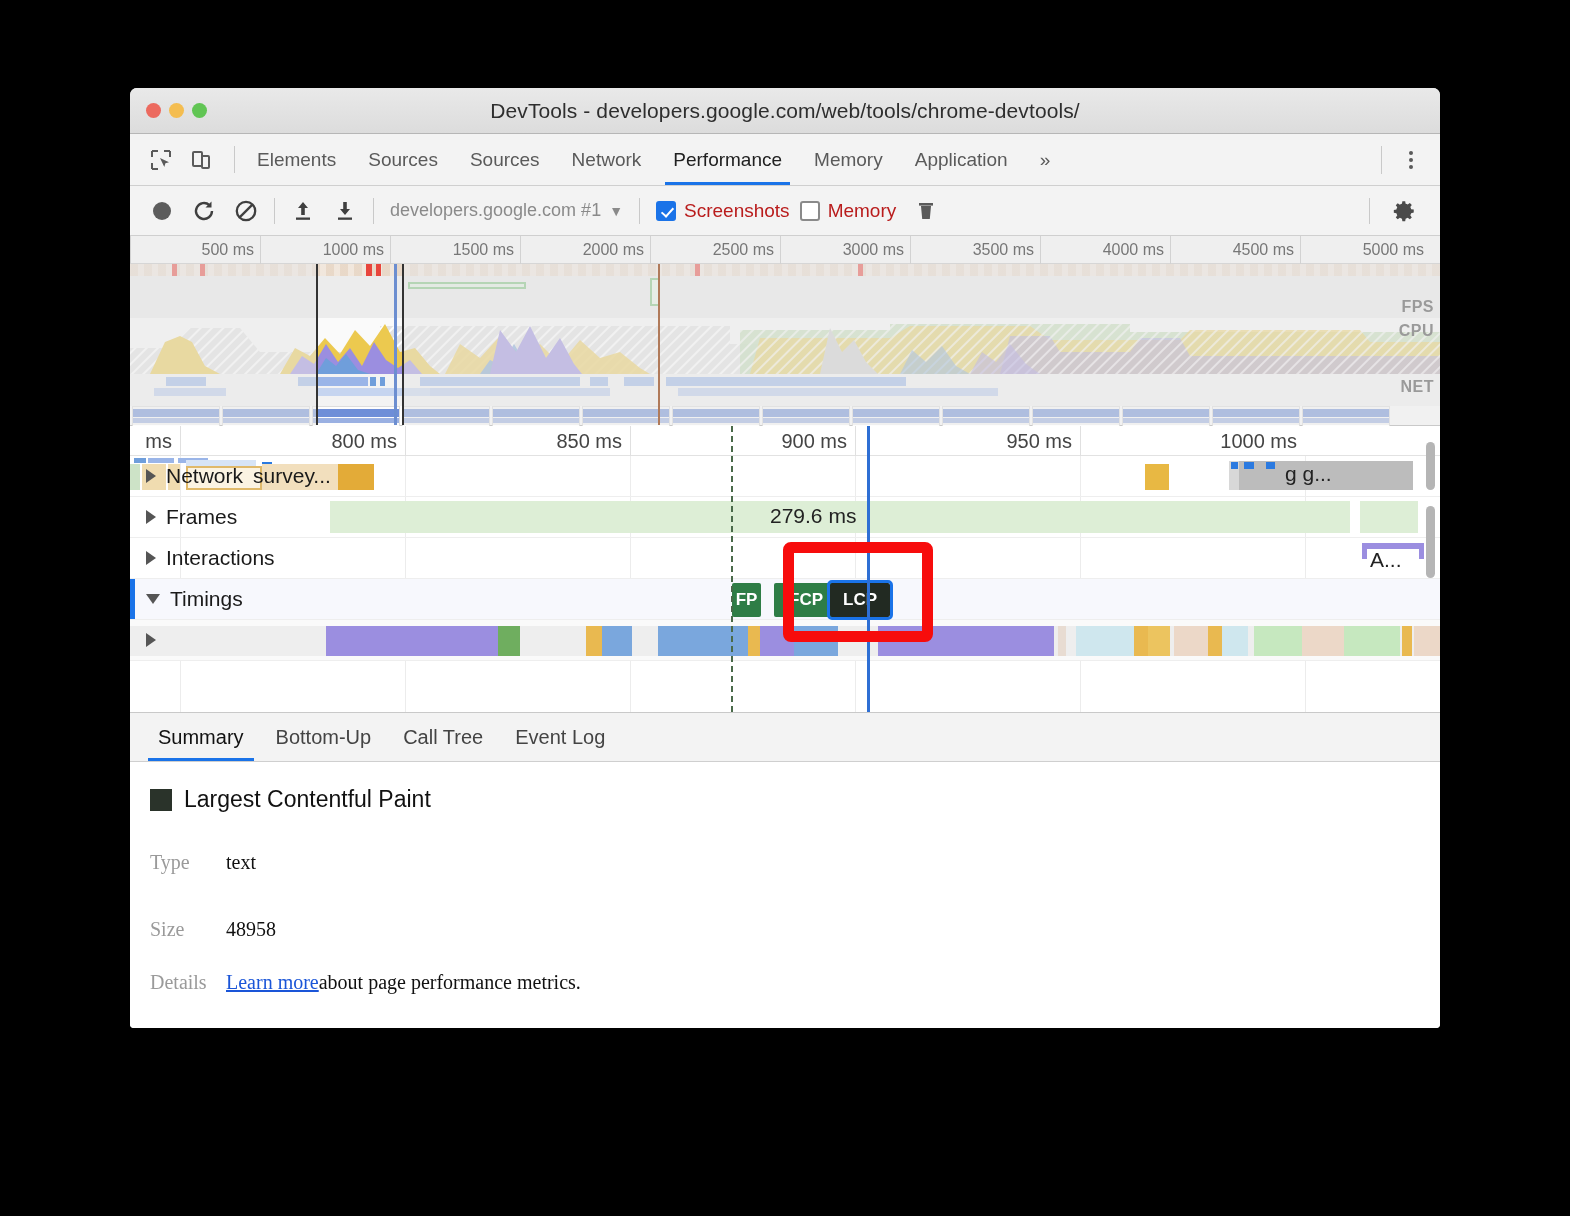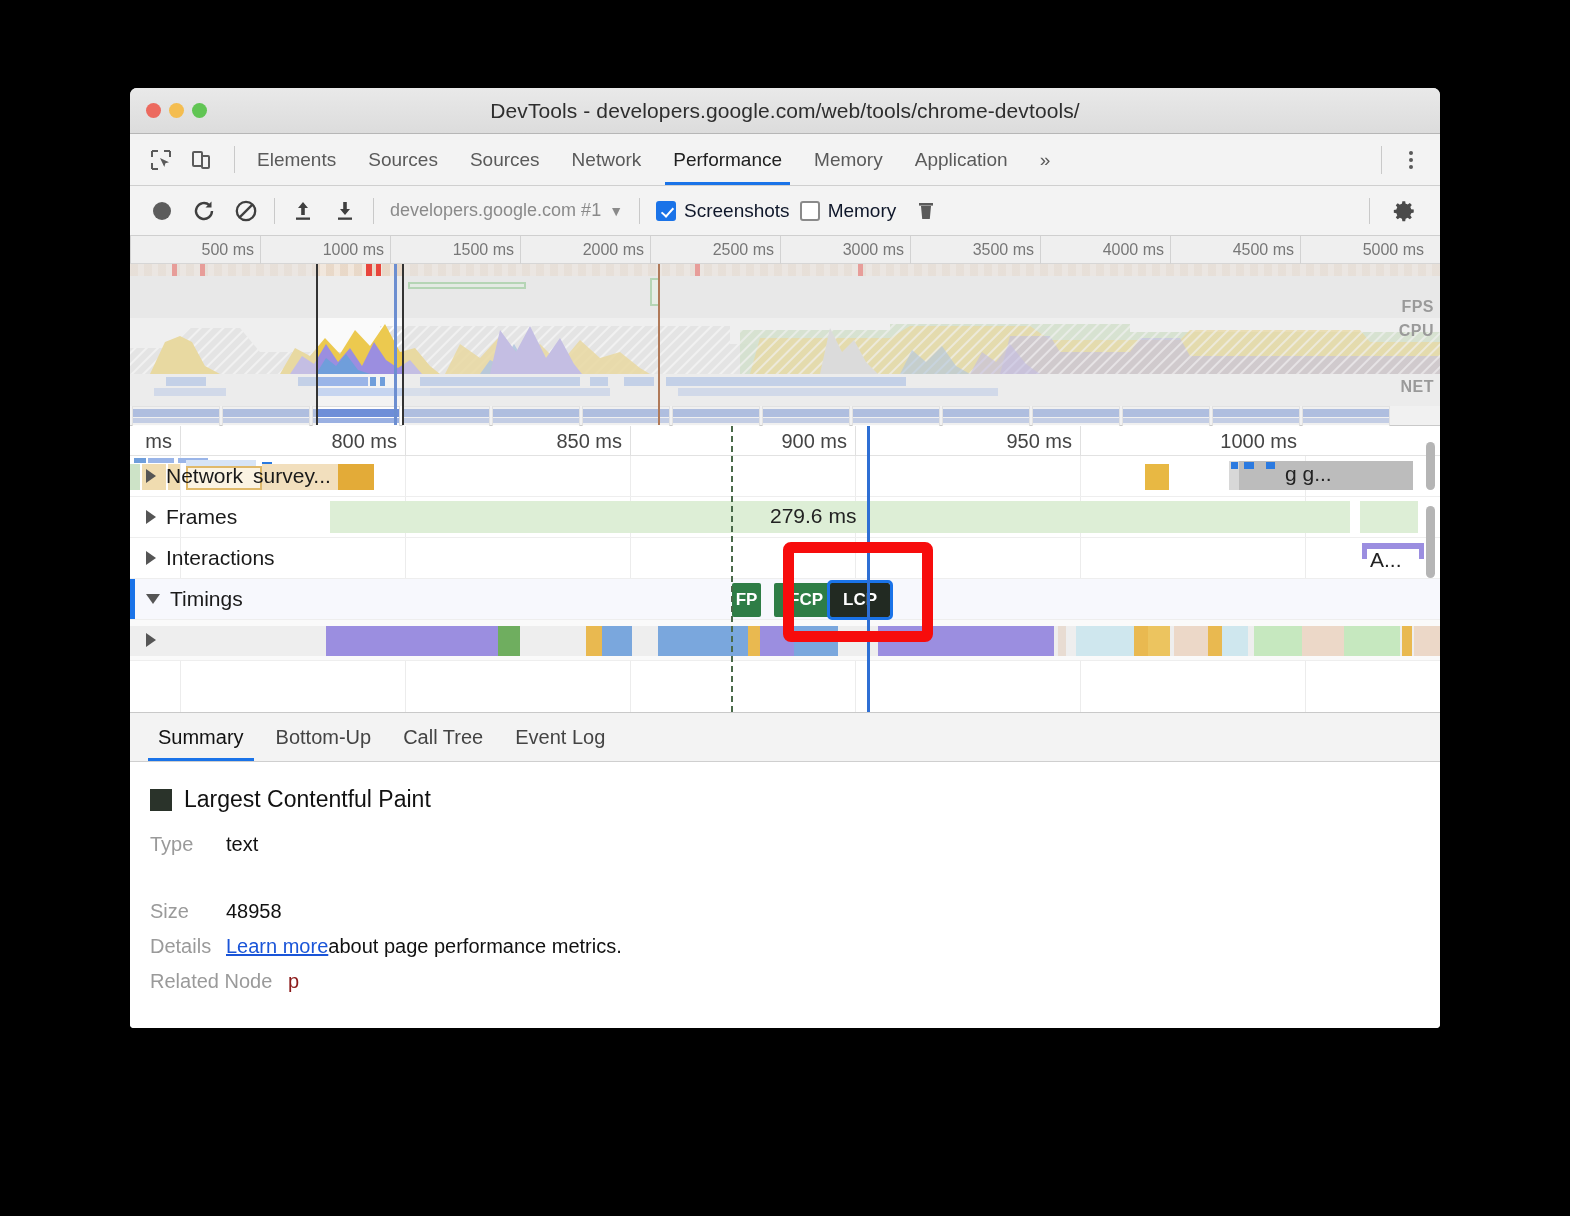--- a/index.html
+++ b/index.html
@@ -71,21 +71,21 @@
     display: flex; align-items: center; gap: 8px;
     font-size: 18px; color: #8a8a8a; padding: 0 8px; cursor: pointer;
   }
   .chk-wrap { display: flex; align-items: center; gap: 8px; margin-left: 8px; cursor: pointer; }
   .chk { width: 20px; height: 20px; border-radius: 3px; border: 2px solid #8a8a8a; background: #fff; position: relative; }
   .chk.on { background: #1a73e8; border-color: #1a73e8; }
   .chk.on::after {
     content: ""; position: absolute; left: 6px; top: 2px; width: 5px; height: 10px;
     border: solid #fff; border-width: 0 2.5px 2.5px 0; transform: rotate(42deg);
   }
-  .chk-label { font-size: 19px; color: #0f172a; }
+  .chk-label { font-size: 19px; color: #b91c1c; }
 
   
   .overview { position: relative; height: 190px; background: #fff; border-bottom: 1px solid #c9c9c9; }
   .ruler { position: relative; height: 28px; background: #efefef; border-bottom: 1px solid #d6d6d6; }
   .rtick {
     position: absolute; top: 0; height: 28px;
     border-left: 1px solid #d2d2d2;
     font-size: 16px; color: #777; padding-right: 6px;
     text-align: right; line-height: 28px;
   }
@@ -148,23 +148,23 @@
   .btab {
     display: flex; align-items: center; padding: 0 16px; font-size: 20px; color: #444; cursor: pointer; position: relative;
   }
   .btab.active { color: #111; }
   .btab.active::after { content: ""; position: absolute; left: 6px; right: 6px; bottom: 0; height: 3px; background: #1a73e8; }
 
   .summary { padding: 24px 20px; background: #fff; }
   .sum-head { display: flex; align-items: center; gap: 12px; margin-bottom: 20px; }
   .swatch { width: 22px; height: 22px; background: #2a332a; }
   .sum-title { font-size: 23px; color: #111; }
-  .row { display: flex; align-items: baseline; margin-bottom: 12px; font-size: 20px; }
+  .row { display: flex; align-items: baseline; margin-bottom: 12px; font-size: 20px; font-family: Liberation Serif, serif; }
   .rk { color: #9a9a9a; min-width: 0; margin-right: 14px; }
-  .rv { color: #111; }
+  .rv { color: #111; margin-top: 18px; }
   .rv.node { color: #8b1a1a; }
   a.link { color: #1a55d8; text-decoration: underline; }
 </style>
 </head>
 <body>
 
 <div class="window">
 
   <div class="titlebar">
     <div class="traffic">

